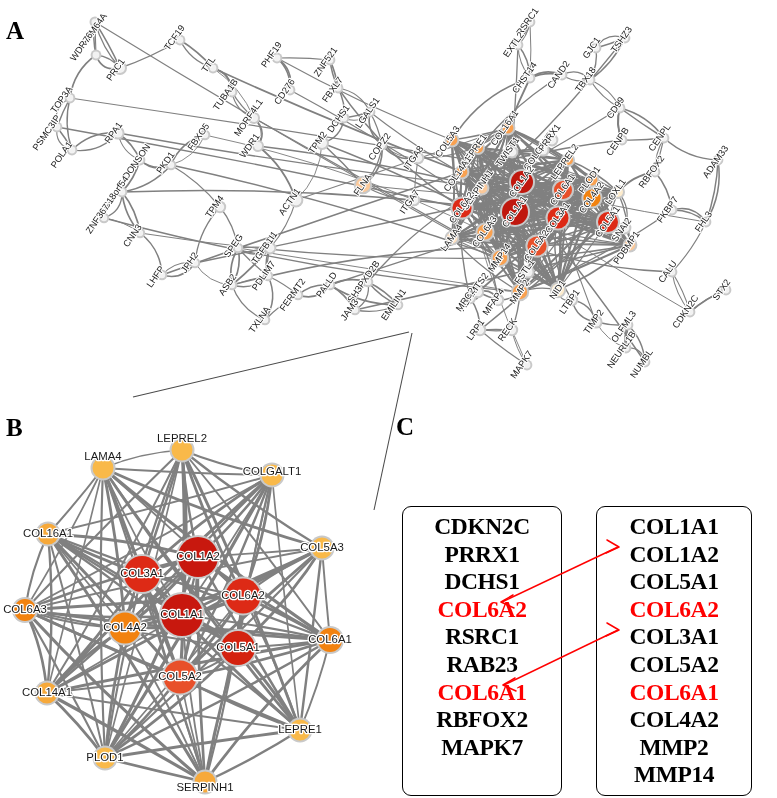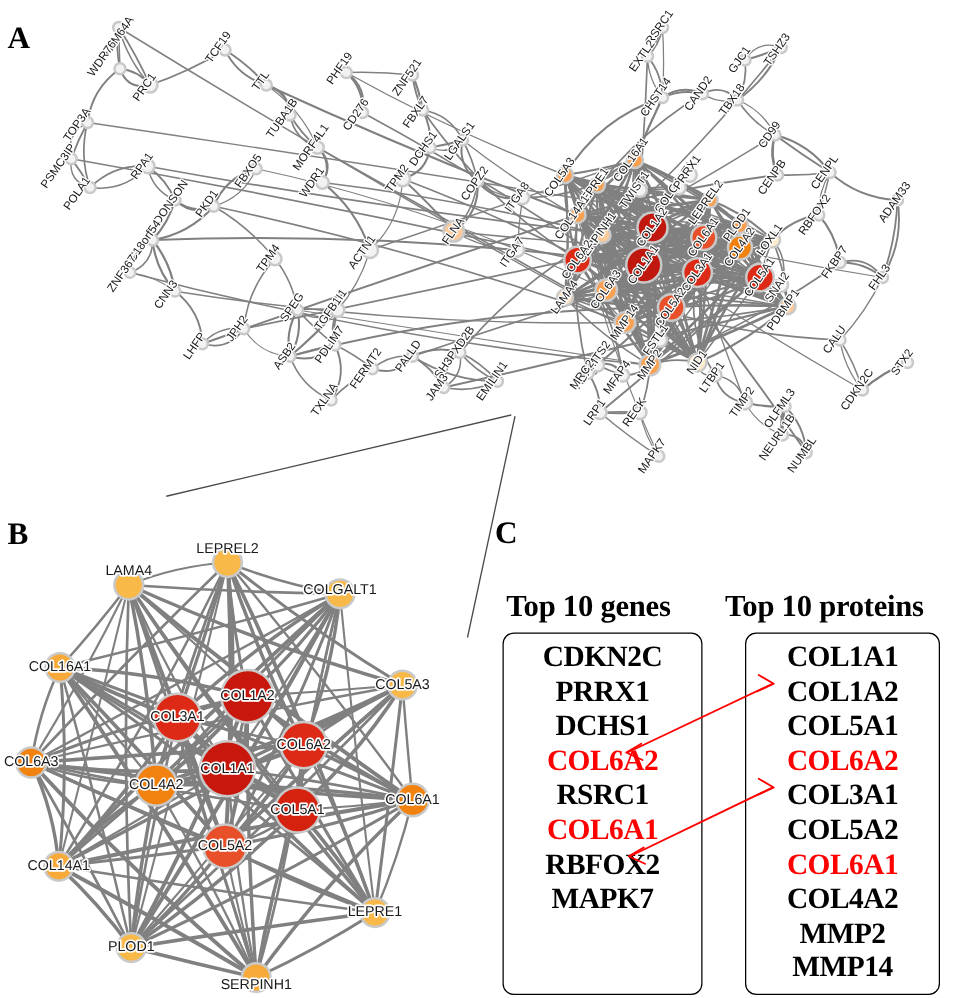--- a/index.html
+++ b/index.html
@@ -1038,30 +1038,29 @@
           <text x="243" y="186" class="nlabel nlabelB">COL6A2</text>
           <text x="182" y="205" class="nlabel nlabelB">COL1A1</text>
           <text x="125" y="218" class="nlabel nlabelB">COL4A2</text>
           <text x="238" y="238" class="nlabel nlabelB">COL5A1</text>
           <text x="180" y="267" class="nlabel nlabelB">COL5A2</text>
         </g>
     </svg>
   </div>
 
   <div id="panelC">
-    <div class="c-heading" id="head-genes">Top 10 genes</div>
-    <div class="c-heading" id="head-proteins">Top 10 proteins</div>
 
     <div class="c-box" id="box-genes">
       <ul class="c-list" id="list-genes">
           <li>CDKN2C</li>
           <li>PRRX1</li>
           <li>DCHS1</li>
           <li class="hl">COL6A2</li>
           <li>RSRC1</li>
+          <li>RAB23</li>
           <li class="hl">COL6A1</li>
           <li>RBFOX2</li>
           <li>MAPK7</li>
         </ul>
     </div>
 
     <div class="c-box" id="box-proteins">
       <ul class="c-list" id="list-proteins">
           <li>COL1A1</li>
           <li>COL1A2</li>

